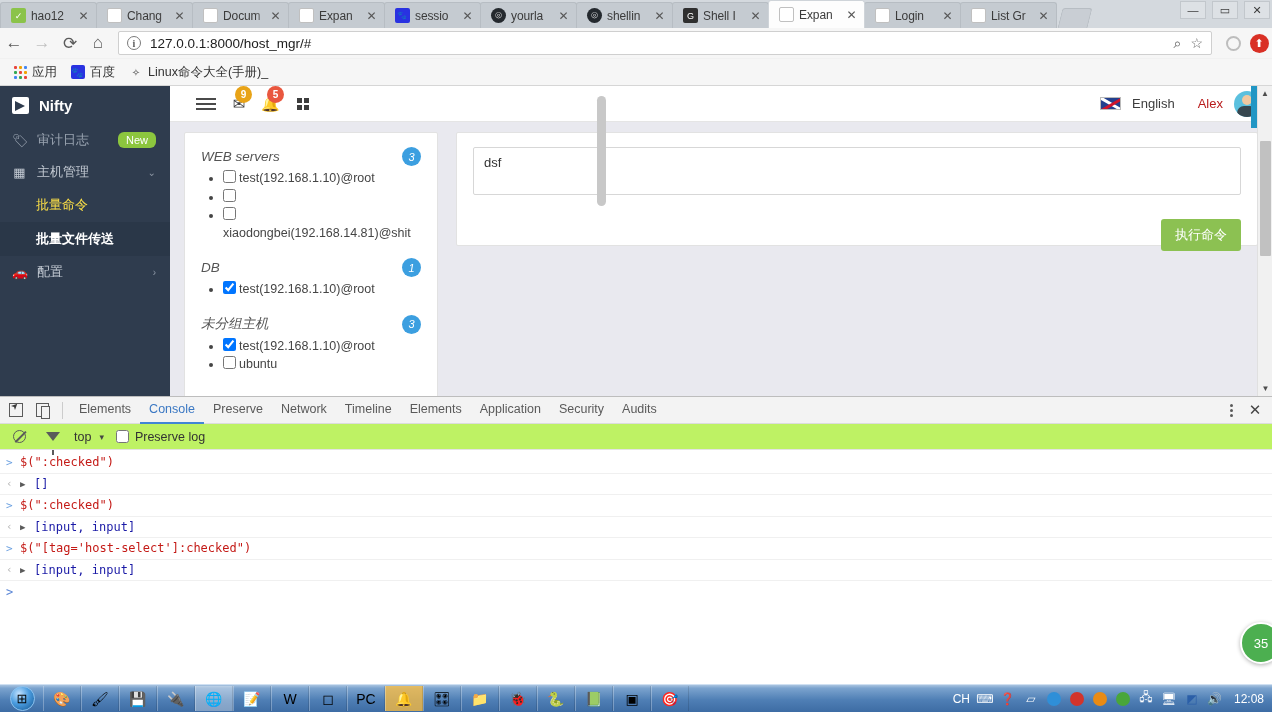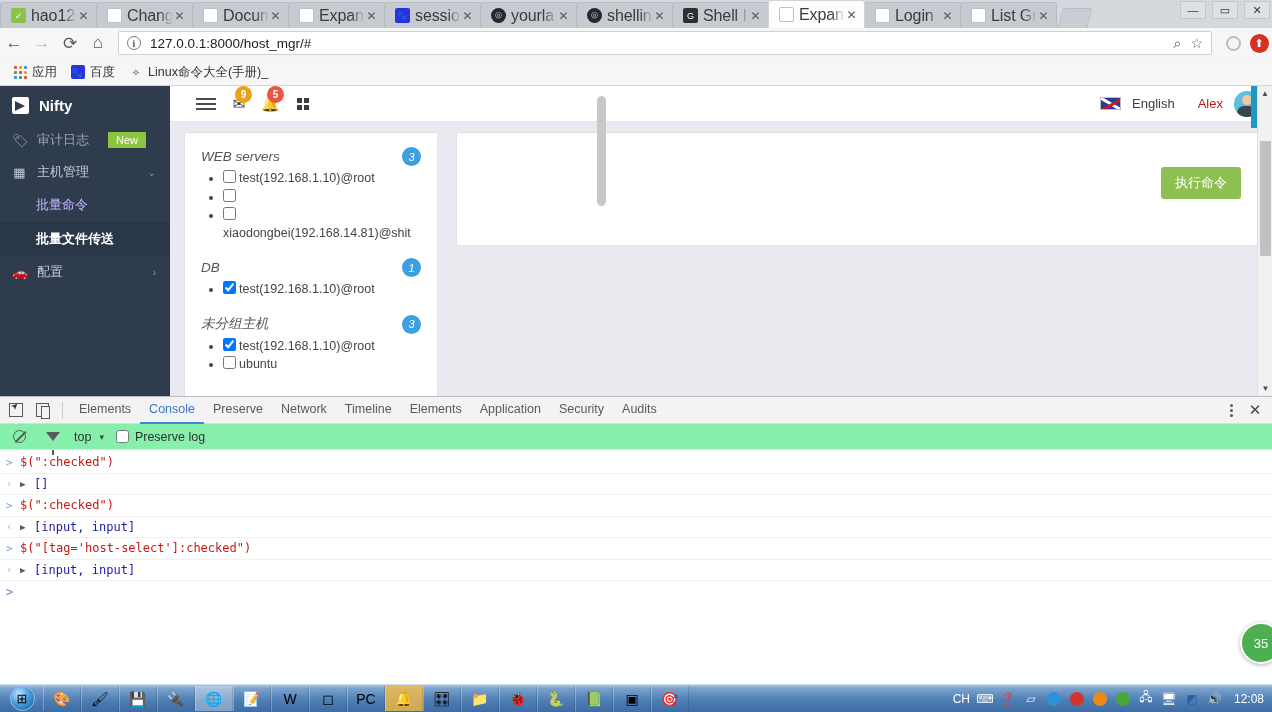--- a/index.html
+++ b/index.html
@@ -35,21 +35,21 @@
     border-color: #cfd4d9;
   }
   .tab .fav {
     width: 15px; height: 15px; flex: 0 0 15px; margin-right: 5px;
     border-radius: 2px;
     display:flex;align-items:center;justify-content:center;
     font-size: 9px; color: #fff; overflow:hidden;
   }
   .tab .tab-title {
     flex: 1 1 auto; white-space: nowrap; overflow: hidden;
-    font-size: 16px; letter-spacing: -0.1px;
+    font-size: 12px; letter-spacing: -0.1px;
     -webkit-mask-image: linear-gradient(to right, #000 70%, transparent 100%);
     mask-image: linear-gradient(to right, #000 70%, transparent 100%);
   }
   .tab .tab-close {
     flex: 0 0 13px; text-align: center; font-size: 12px; color: #555;
     line-height: 1;
   }
   .tab-newtab {
     width: 30px; height: 20px; margin-left: 4px;
     background: #c9ced4;
@@ -142,30 +142,30 @@
     border-bottom: 5px solid transparent;
   }
   .sb-item {
     display: flex; align-items: center; height: 32px;
     padding-left: 12px; color: #9aa4b1; font-size: 13px; gap: 10px;
   }
   .sb-item .sbico { width: 15px; flex: 0 0 15px; font-size: 13px; text-align:center; }
   .sb-item .sbtxt { flex: 1 1 auto; }
   .badge-new {
     background: #8cc63e; color: #fff; font-size: 11px;
-    padding: 2px 8px; border-radius: 1px; margin-right: 24px;
+    padding: 2px 8px; border-radius: 6px; margin-right: 14px;
   }
   .sb-section {
     color: #6d7786; font-size: 12.5px; padding: 9px 0 7px 12px;
   }
   .sb-item.main { color: #c3cad3; }
   .sb-item.main .sbico { color: #c3cad3; }
   .sb-sub {
     height: 34px; display: flex; align-items: center;
-    padding-left: 36px; font-size: 13px; color: #c4b5fd;
+    padding-left: 36px; font-size: 13px; color: #fde047;
   }
   .sb-sub.active { color: #ffffff; font-weight: bold; background: #2a3748; }
   .chev { margin-right: 14px; font-size: 10px; color: #8b95a3; }
 
   .app-main {
     position: absolute; left: 170px; top: 0; right: 0; height: 310px;
   }
   .topbar {
     height: 36px; background: #fff; border-bottom: 1px solid #e5e5e5;
     display: flex; align-items: center; padding: 0 12px;
@@ -301,21 +301,21 @@
   }
   .dt-tab.active { color: #3b78c3; border-bottom-color: #4286d6; }
   .dt-right { margin-left: auto; display: flex; align-items: center; gap: 2px; padding-right: 6px; }
   .kebab { display: flex; flex-direction: column; gap: 2px; align-items:center;
            width: 22px; }
   .kebab i { width: 3px; height: 3px; border-radius: 50%; background: #5a5a5a; display:block;}
   .xclose { font-size: 15px; color: #444; width: 22px; text-align: center; }
 
   .dt-filterbar {
     height: 26px; display: flex; align-items: center; gap: 8px;
-    padding-left: 6px; border-bottom: 1px solid #e3e3e3; background: #86efac;
+    padding-left: 6px; border-bottom: 1px solid #e3e3e3; background: #bef264;
   }
   .no-ico {
     width: 13px; height: 13px; border: 1.6px solid #5a5a5a;
     border-radius: 50%; position: relative;
   }
   .no-ico::after { content:""; position:absolute; left:-1px; top:5px;
     width: 15px; height: 1.6px; background:#5a5a5a; transform: rotate(-45deg);}
   .funnel { width: 0; height: 0; border-left: 7px solid transparent;
             border-right: 7px solid transparent; border-top: 9px solid #5a5a5a;
             position: relative; }
@@ -593,20 +593,21 @@
                 <li><input type="checkbox" checked="" style=""><span>test(192.168.1.10)@root</span></li>
                 <li><input type="checkbox" style=""><span>ubuntu</span></li>
               </ul>
             </div>
         </div>
         <div class="inner-scroll">
           <div class="inner-thumb"></div>
         </div>
 
         <div class="card card-cmd">
+          <textarea class="cmd-area" placeholder="" style="">dsf</textarea>
           <div class="cmd-btn-row">
             <button class="btn-green">执行命令</button>
           </div>
         </div>
       </div>
     </div>
 
     <div class="blue-edge"></div>
     <div class="page-scroll">
       <div class="ps-arrow">▲</div>

